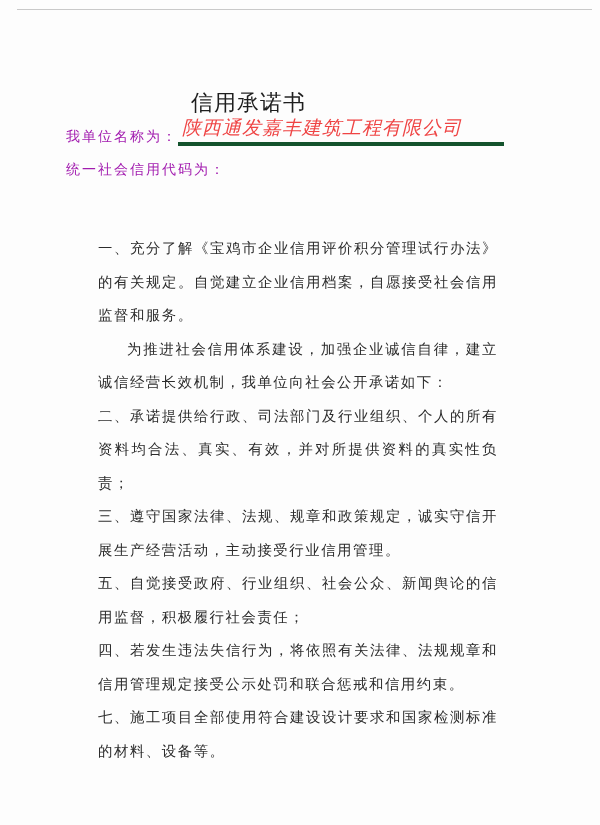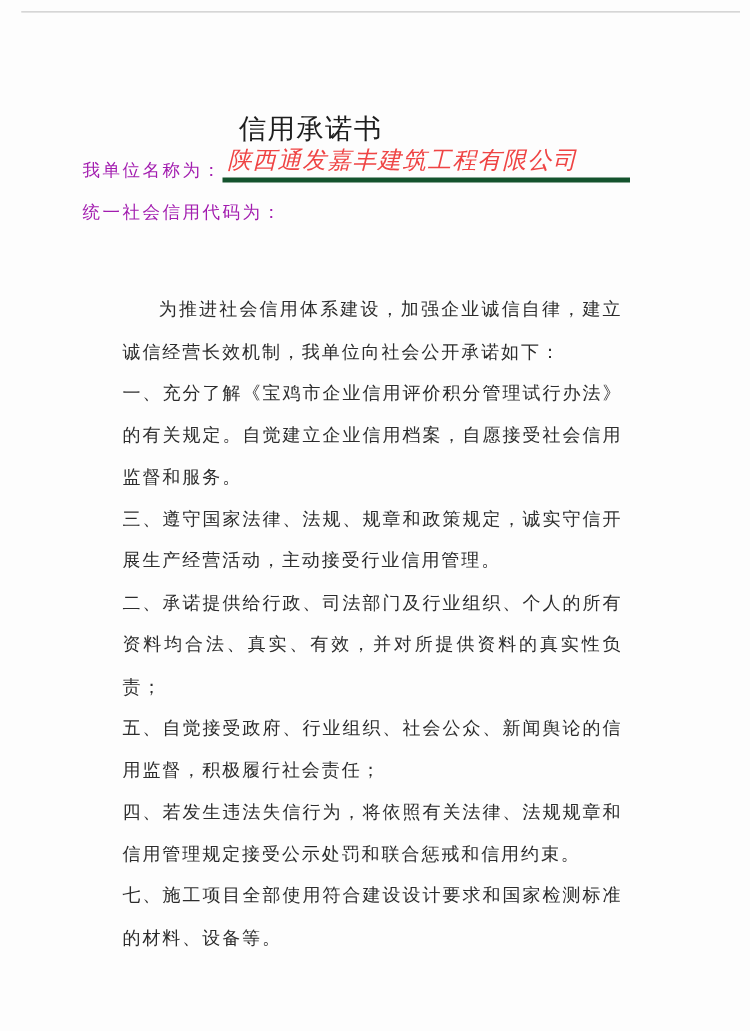--- a/index.html
+++ b/index.html
@@ -94,22 +94,22 @@
   <div class="field-row row-name">
     <span class="field-label">我单位名称为：</span>
     <span class="field-value">陕西通发嘉丰建筑工程有限公司</span>
   </div>
 
   <div class="field-row row-code">
     <span class="field-label">统一社会信用代码为：</span>
   </div>
 
   <div class="body-text">
+    <p class="para">一、充分了解《宝鸡市企业信用评价积分管理试行办法》的有关规定。自觉建立企业信用档案，自愿接受社会信用监督和服务。</p>
     <p class="para intro">为推进社会信用体系建设，加强企业诚信自律，建立诚信经营长效机制，我单位向社会公开承诺如下：</p>
-    <p class="para">一、充分了解《宝鸡市企业信用评价积分管理试行办法》的有关规定。自觉建立企业信用档案，自愿接受社会信用监督和服务。</p>
+    <p class="para">二、承诺提供给行政、司法部门及行业组织、个人的所有资料均合法、真实、有效，并对所提供资料的真实性负责；</p>
     <p class="para">三、遵守国家法律、法规、规章和政策规定，诚实守信开展生产经营活动，主动接受行业信用管理。</p>
-    <p class="para">二、承诺提供给行政、司法部门及行业组织、个人的所有资料均合法、真实、有效，并对所提供资料的真实性负责；</p>
     <p class="para">五、自觉接受政府、行业组织、社会公众、新闻舆论的信用监督，积极履行社会责任；</p>
     <p class="para">四、若发生违法失信行为，将依照有关法律、法规规章和信用管理规定接受公示处罚和联合惩戒和信用约束。</p>
     <p class="para">七、施工项目全部使用符合建设设计要求和国家检测标准的材料、设备等。</p>
 
   </div>
 </div>
 
 </body></html>

